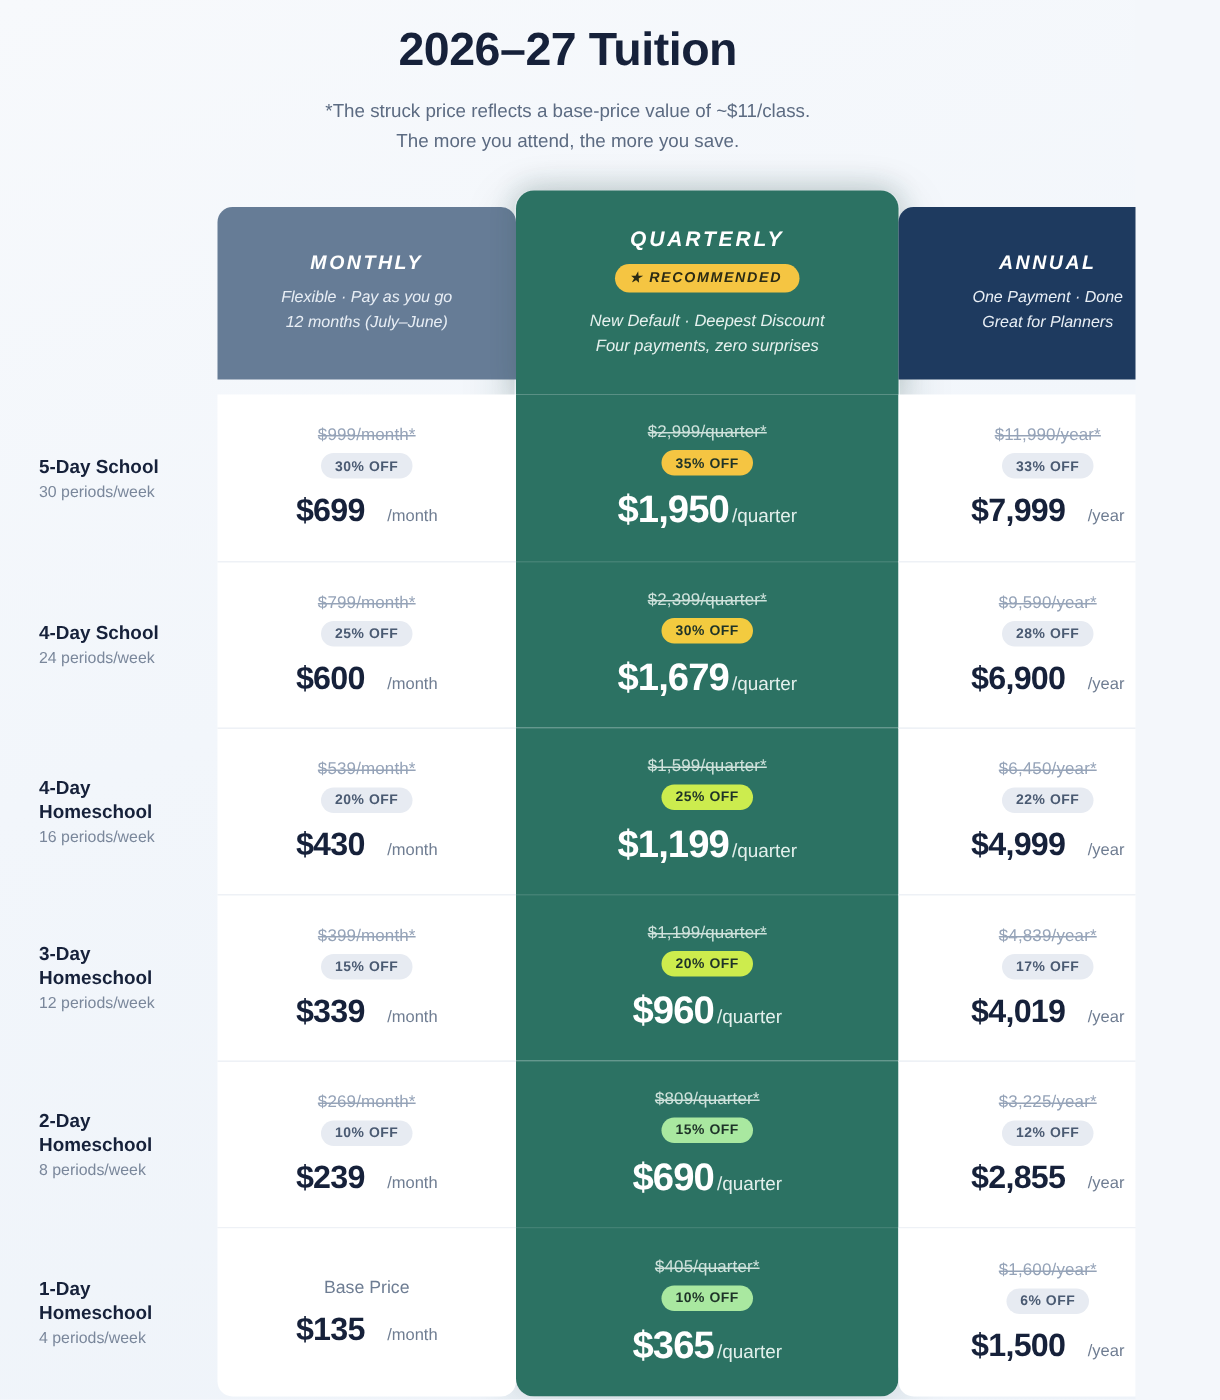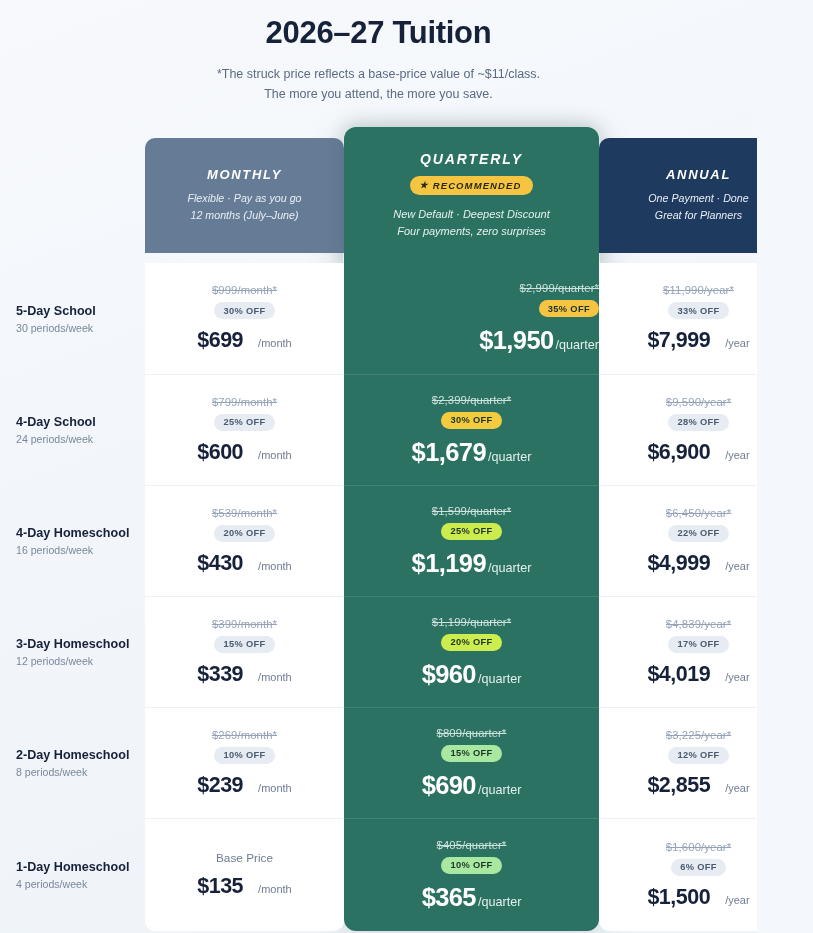--- a/index.html
+++ b/index.html
@@ -51,21 +51,21 @@
     display: flex;
     align-items: stretch;
   }
 
   .label-col {
     width: 145px;
     flex: 0 0 145px;
     display: flex;
     flex-direction: column;
     justify-content: center;
-    padding-left: 16px;
+    padding-left: 26px;
     padding-right: 6px;
   }
 
   .col {
     position: relative;
     display: flex;
     flex-direction: column;
     align-items: center;
     justify-content: center;
   }
@@ -169,21 +169,21 @@
     background: #ffffff;
     position: relative;
   }
   .cell-plain { border-top: 1px solid #eef1f6; }
   .data-row:first-child .cell-plain { border-top: none; }
 
   .cell-teal {
     background: #2c7263;
     border-top: 1px solid rgba(255,255,255,0.11);
   }
-  .data-row:first-child .cell-teal { border-top: none; align-items: flex-end; }
+  .data-row:first-child .cell-teal { border-top: none; }
 
   .cell-monthly { border-radius: 0; }
   .data-row.last .cell-monthly { border-radius: 0 0 10px 10px; }
   .data-row.last .cell-annual  { border-radius: 0 0 10px 10px; }
   .data-row.last .cell-teal    { border-radius: 0 0 12px 12px; }
 
   .strike {
     font-size: 11.3px;
     color: #95a3b8;
     text-decoration: line-through;

